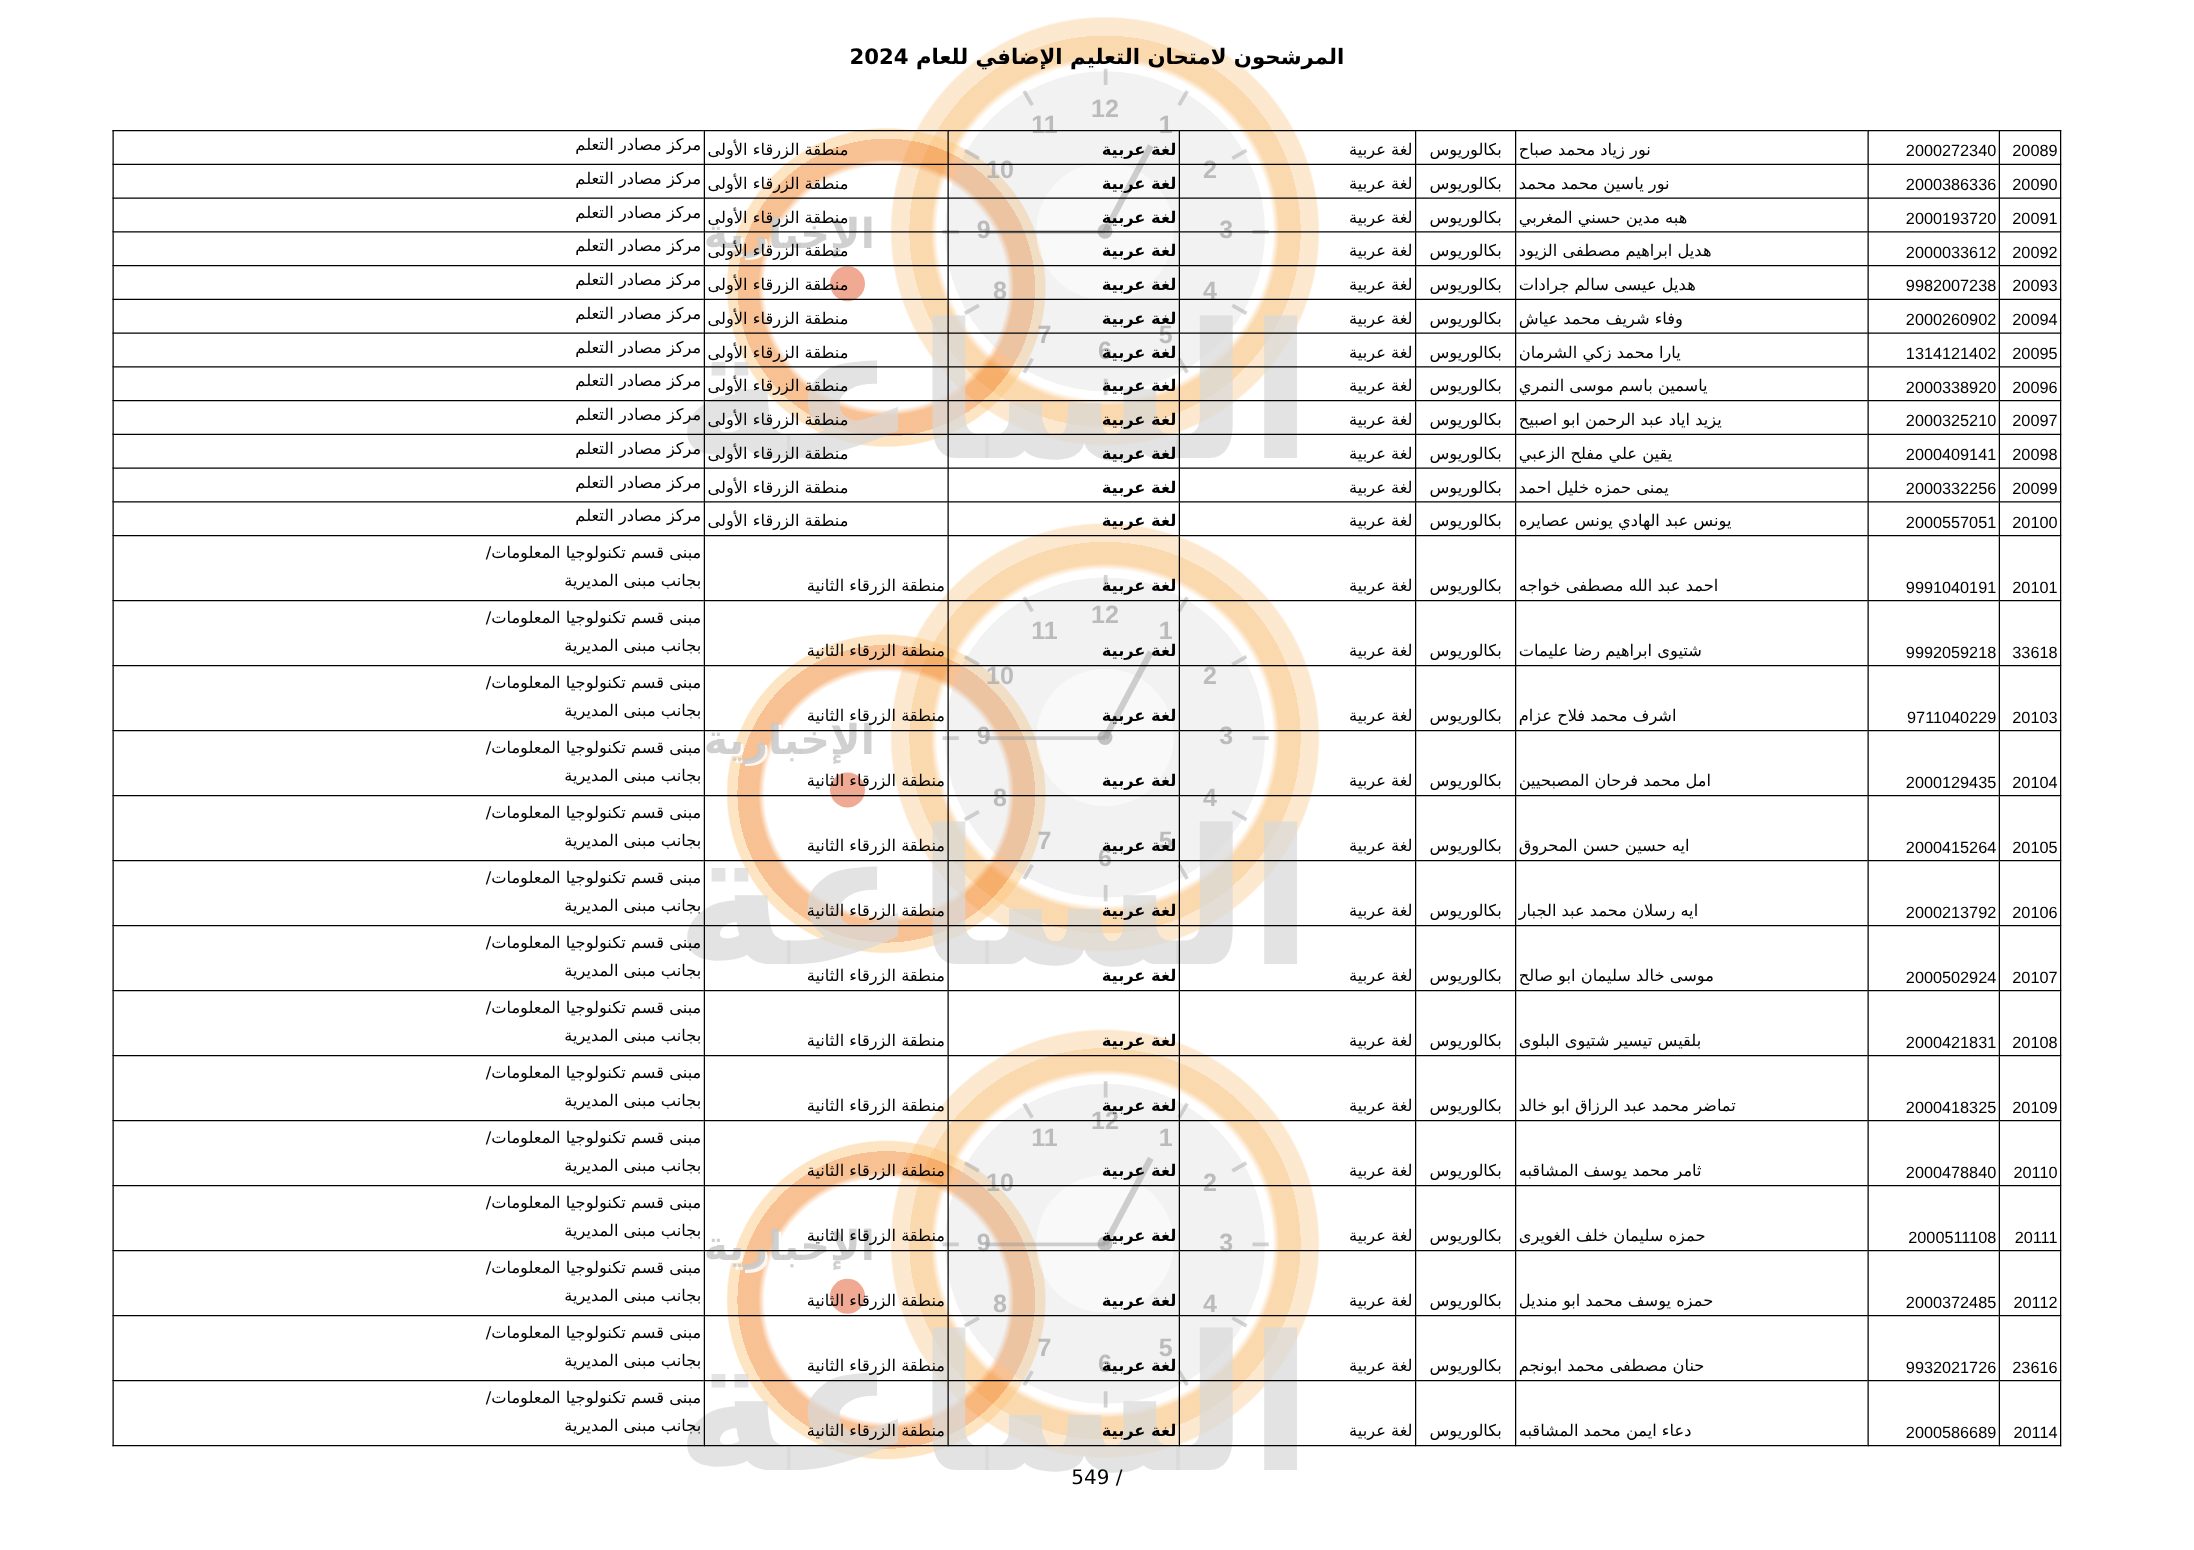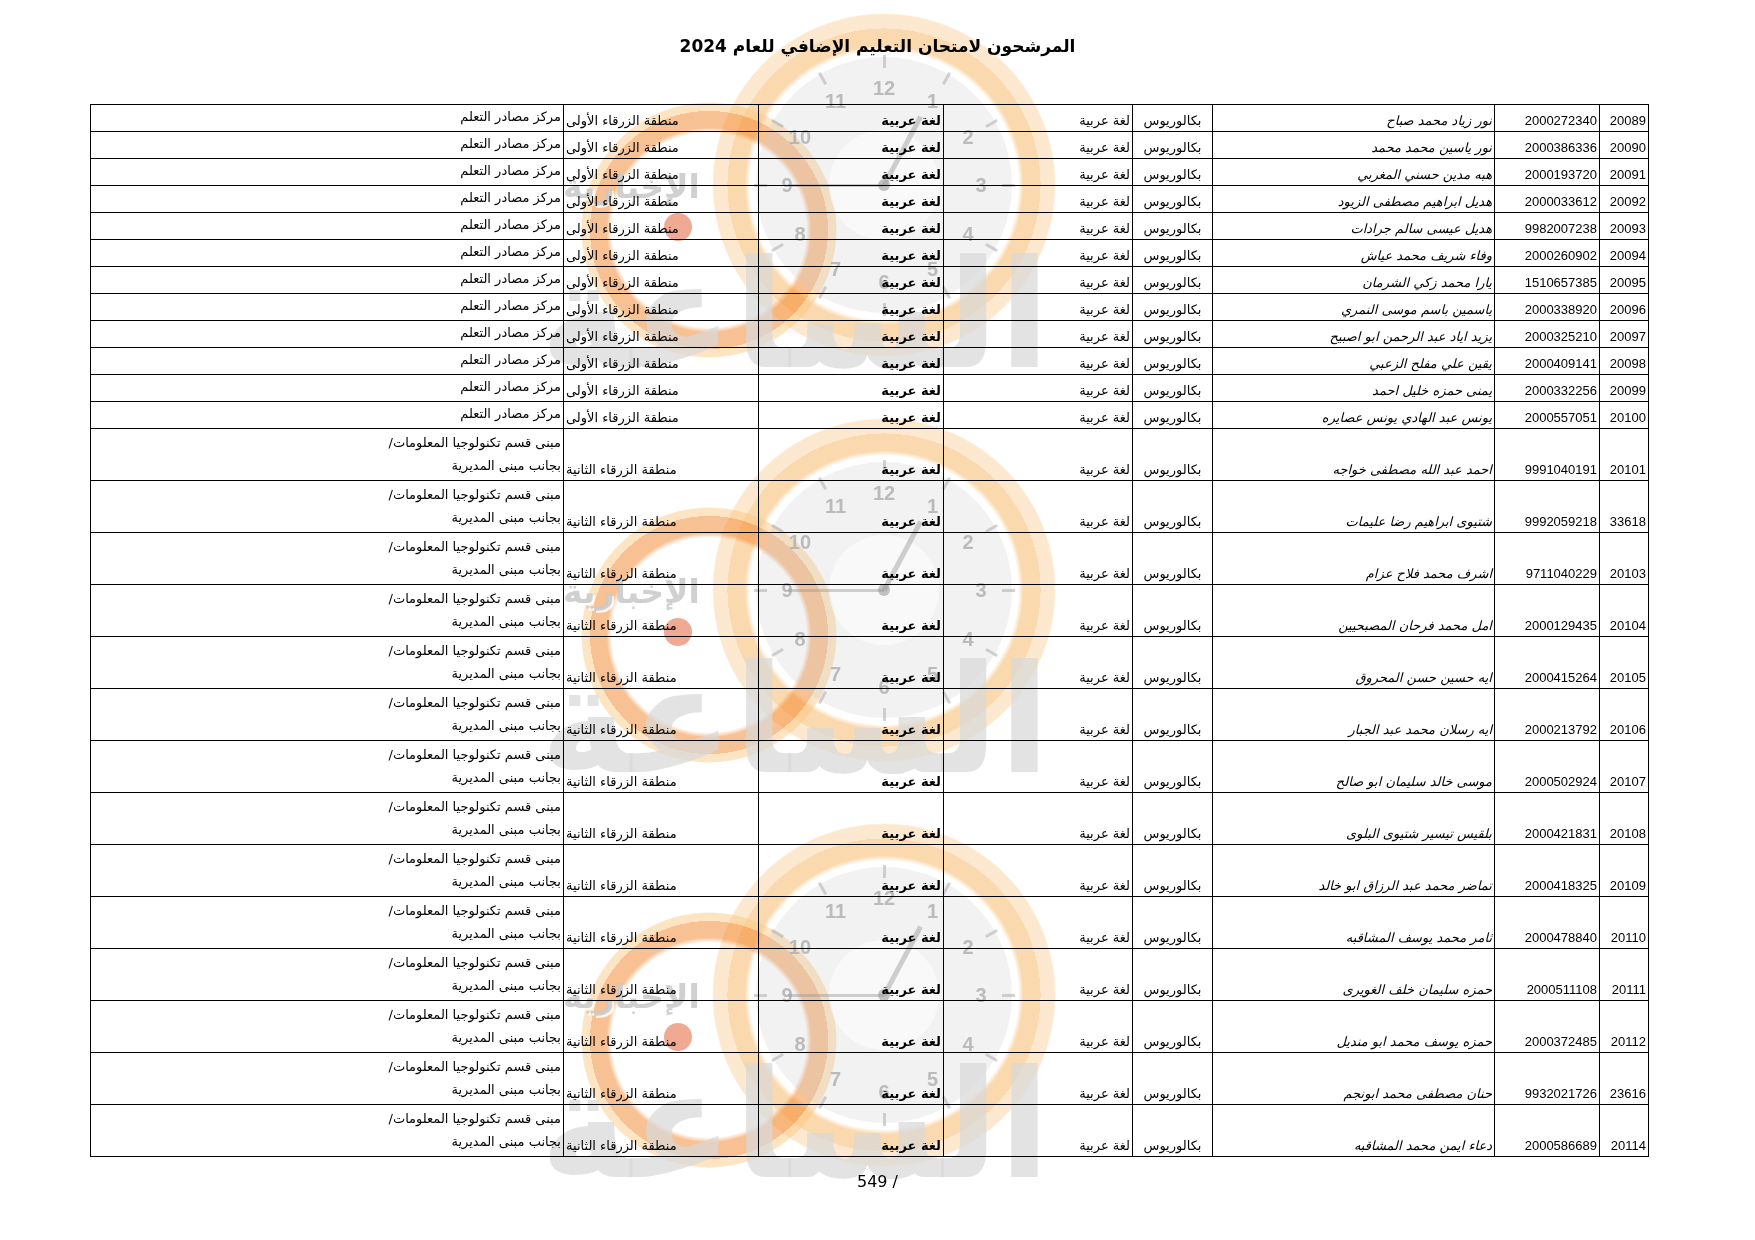--- a/index.html
+++ b/index.html
@@ -40,26 +40,26 @@
     border-collapse:collapse;table-layout:fixed;direction:rtl;
   }
   #candidates-table td{
     border:1px solid #000;vertical-align:bottom;font-size:13px;
     padding:0 2px 3px 2px;white-space:nowrap;overflow:hidden;background:transparent;
   }
   tr.row-short{height:23px;}
   tr.row-tall{height:52px;}
   td.c-serial{text-align:right;font-size:15px;font-family:"Liberation Sans","DejaVu Sans",sans-serif;padding-bottom:4px;}
   td.c-id{text-align:right;font-size:15px;font-family:"Liberation Sans","DejaVu Sans",sans-serif;padding-left:4px;padding-bottom:4px;direction:ltr;}
-  td.c-name{text-align:right;font-style:italic;}
+  td.c-name{text-align:left;}
   td.c-degree{text-align:center;padding:0 1px 3px 1px;}
   td.c-spec{text-align:right;padding-right:3px;}
   td.c-subject{text-align:right;padding-right:3px;font-weight:bold;}
   td.c-region-left{text-align:left;padding-left:4px;}
-  td.c-region-right{text-align:left;padding-right:4px;margin-top:43px;}
+  td.c-region-right{text-align:right;padding-right:4px;margin-top:43px;}
   td.c-center{text-align:right;padding-right:4px;white-space:normal;line-height:23px;}
 </style>
 </head>
 <body>
 
 <div id="watermark">
     <div class="wm-abs wm-circle" style="left: 712px; top: 13px; width: 344px; height: 344px; background: radial-gradient(closest-side, rgba(0, 0, 0, 0) 0px, rgba(0, 0, 0, 0) 78%, rgba(246, 171, 77, 0.45) 81%, rgba(246, 171, 77, 0.45) 91%, rgba(250, 210, 158, 0.5) 91%, rgba(250, 210, 158, 0.5) 99%, rgba(0, 0, 0, 0) 100%);"></div>
     <div class="wm-abs wm-circle" style="left: 581px; top: 102px; width: 256px; height: 256px; background: radial-gradient(closest-side, rgba(0, 0, 0, 0) 0px, rgba(0, 0, 0, 0) 76%, rgba(242, 132, 40, 0.5) 80%, rgba(242, 132, 40, 0.5) 93%, rgba(252, 196, 120, 0.45) 93%, rgba(252, 196, 120, 0.45) 99%, rgba(0, 0, 0, 0) 100%);"></div>
     <div class="wm-abs wm-circle" style="left: 756px; top: 57px; width: 256px; height: 256px; background: rgba(205, 205, 205, 0.26);"></div>
     <div class="wm-abs wm-circle" style="left: 829px; top: 130px; width: 110px; height: 110px; background: rgba(255, 255, 255, 0.55);"></div>
@@ -232,21 +232,21 @@
         <td class="c-id">2000260902</td>
         <td class="c-name">وفاء شريف محمد عياش</td>
         <td class="c-degree">بكالوريوس</td>
         <td class="c-spec">لغة عربية</td>
         <td class="c-subject">لغة عربية</td>
         <td class="c-region-left">منطقة الزرقاء الأولى</td>
         <td class="c-center"><span>مركز مصادر التعلم</span></td>
       </tr>
       <tr class="row-short">
         <td class="c-serial">20095</td>
-        <td class="c-id">1510657385</td>
+        <td class="c-id">1314121402</td>
         <td class="c-name">يارا محمد زكي الشرمان</td>
         <td class="c-degree">بكالوريوس</td>
         <td class="c-spec">لغة عربية</td>
         <td class="c-subject">لغة عربية</td>
         <td class="c-region-left">منطقة الزرقاء الأولى</td>
         <td class="c-center"><span>مركز مصادر التعلم</span></td>
       </tr>
       <tr class="row-short">
         <td class="c-serial">20096</td>
         <td class="c-id">2000338920</td>

